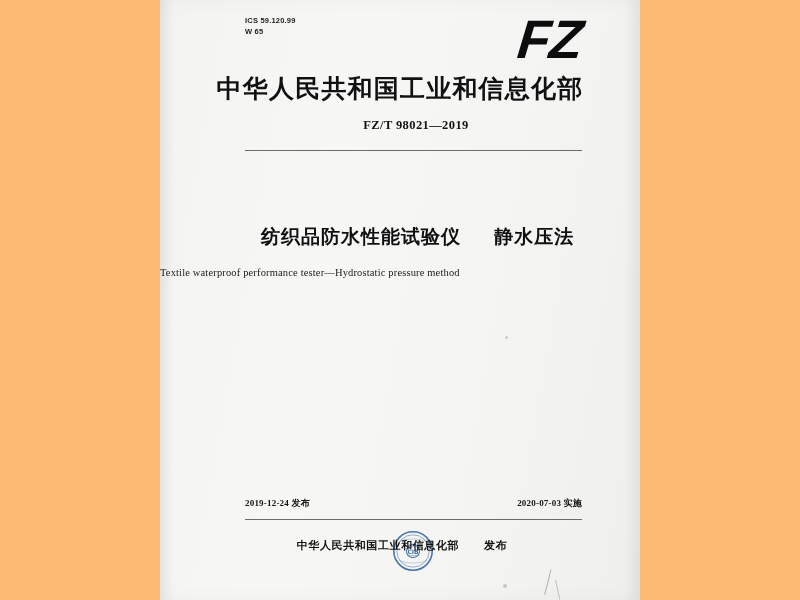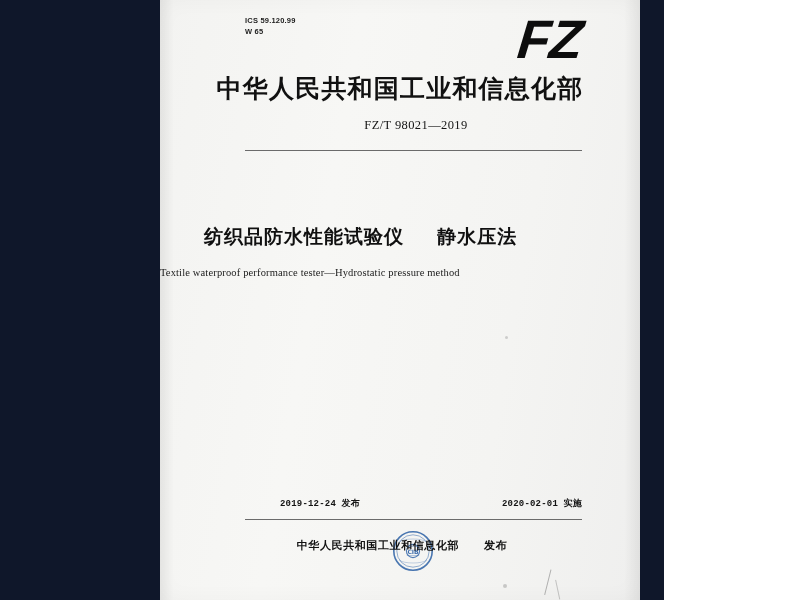--- a/index.html
+++ b/index.html
@@ -8,23 +8,23 @@
     background: #ffffff;
   }
   body {
     width: 800px;
     height: 600px;
     font-family: "Liberation Sans", sans-serif;
     overflow: hidden;
   }
   .page {
     position: relative;
-    width: 664px;
+    width: 800px;
     height: 600px;
-    background: #0f172a;
+    background: #fdba74;
   }
   
   .sheet {
     position: absolute;
     left: 160px;
     top: 0px;
     width: 480px;
     height: 600px;
     background: linear-gradient(100deg, #f3f3f1 0%, #f7f7f5 35%, #f4f4f2 70%, #efefee 100%);
     box-shadow: inset 0 0 22px rgba(0,0,0,0.035);
@@ -83,40 +83,41 @@
   }
 
   .std-no {
     position: absolute;
     left: 0;
     right: 0;
     top: 118px;
     text-align: center;
     font-family: "Liberation Serif", serif;
     font-size: 12.5px;
-    font-weight: normal;
+    font-weight: bold;
     color: #141414;
     letter-spacing: 0.4px;
     margin-left: 32px;
   }
 
   .rule {
     position: absolute;
     left: 85px;
     right: 58px;
     top: 150px;
     height: 0;
     border-top: 1px solid #6b6b6b;
   }
 
   .subject-cn {
     position: absolute;
     left: 0;
     right: 9px;
     top: 224px;
+    text-align: center;
     font-family: "DejaVu Sans", sans-serif;
     font-size: 19px;
     font-weight: bold;
     color: #101010;
     letter-spacing: 1px;
     margin-left: 44px;
   }
   .subject-cn .gap {
     display: inline-block;
     width: 18px;
@@ -141,23 +142,22 @@
     top: 497px;
     display: flex;
     justify-content: space-between;
     font-family: "Liberation Sans", sans-serif;
     font-size: 9.5px;
     font-weight: bold;
     color: #141414;
     letter-spacing: 0.2px;
   }
   .dates .date-cn {
-    font-family: Liberation Mono, monospace;
+    font-family: Liberation Serif, serif;
     font-size: 9px;
-    margin-left: 35px;
   }
 
   .footer-rule {
     position: absolute;
     left: 85px;
     right: 58px;
     top: 519px;
     height: 0;
     border-top: 1px solid #6b6b6b;
   }
@@ -252,21 +252,21 @@
       <span class="gap"></span>
       <span>静水压法</span>
     </div>
 
     <div class="subject-en">Textile waterproof performance tester—Hydrostatic pressure method</div>
 
     <div class="artifact-1"></div>
 
     <div class="dates">
       <span class="date-cn">2019-12-24 发布</span>
-      <span class="date-cn">2020-02-01 实施</span>
+      <span class="date-cn">2020-07-03 实施</span>
     </div>
 
     <div class="footer-rule"></div>
 
     <div class="seal">
       <svg width="42" height="42" viewBox="0 0 42 42" aria-hidden="true">
         <circle cx="21" cy="21" r="19.2" fill="none" stroke="#2a5fa5" stroke-width="1.6" opacity="0.85"></circle>
         <circle cx="21" cy="21" r="16.2" fill="none" stroke="#2a5fa5" stroke-width="0.7" opacity="0.7"></circle>
         <circle cx="21" cy="21" r="6.6" fill="none" stroke="#2a5fa5" stroke-width="1.1" opacity="0.8"></circle>
         <path d="M14.8 16.5 L27.2 16.5" stroke="#2a5fa5" stroke-width="0.7" opacity="0.5"></path>

